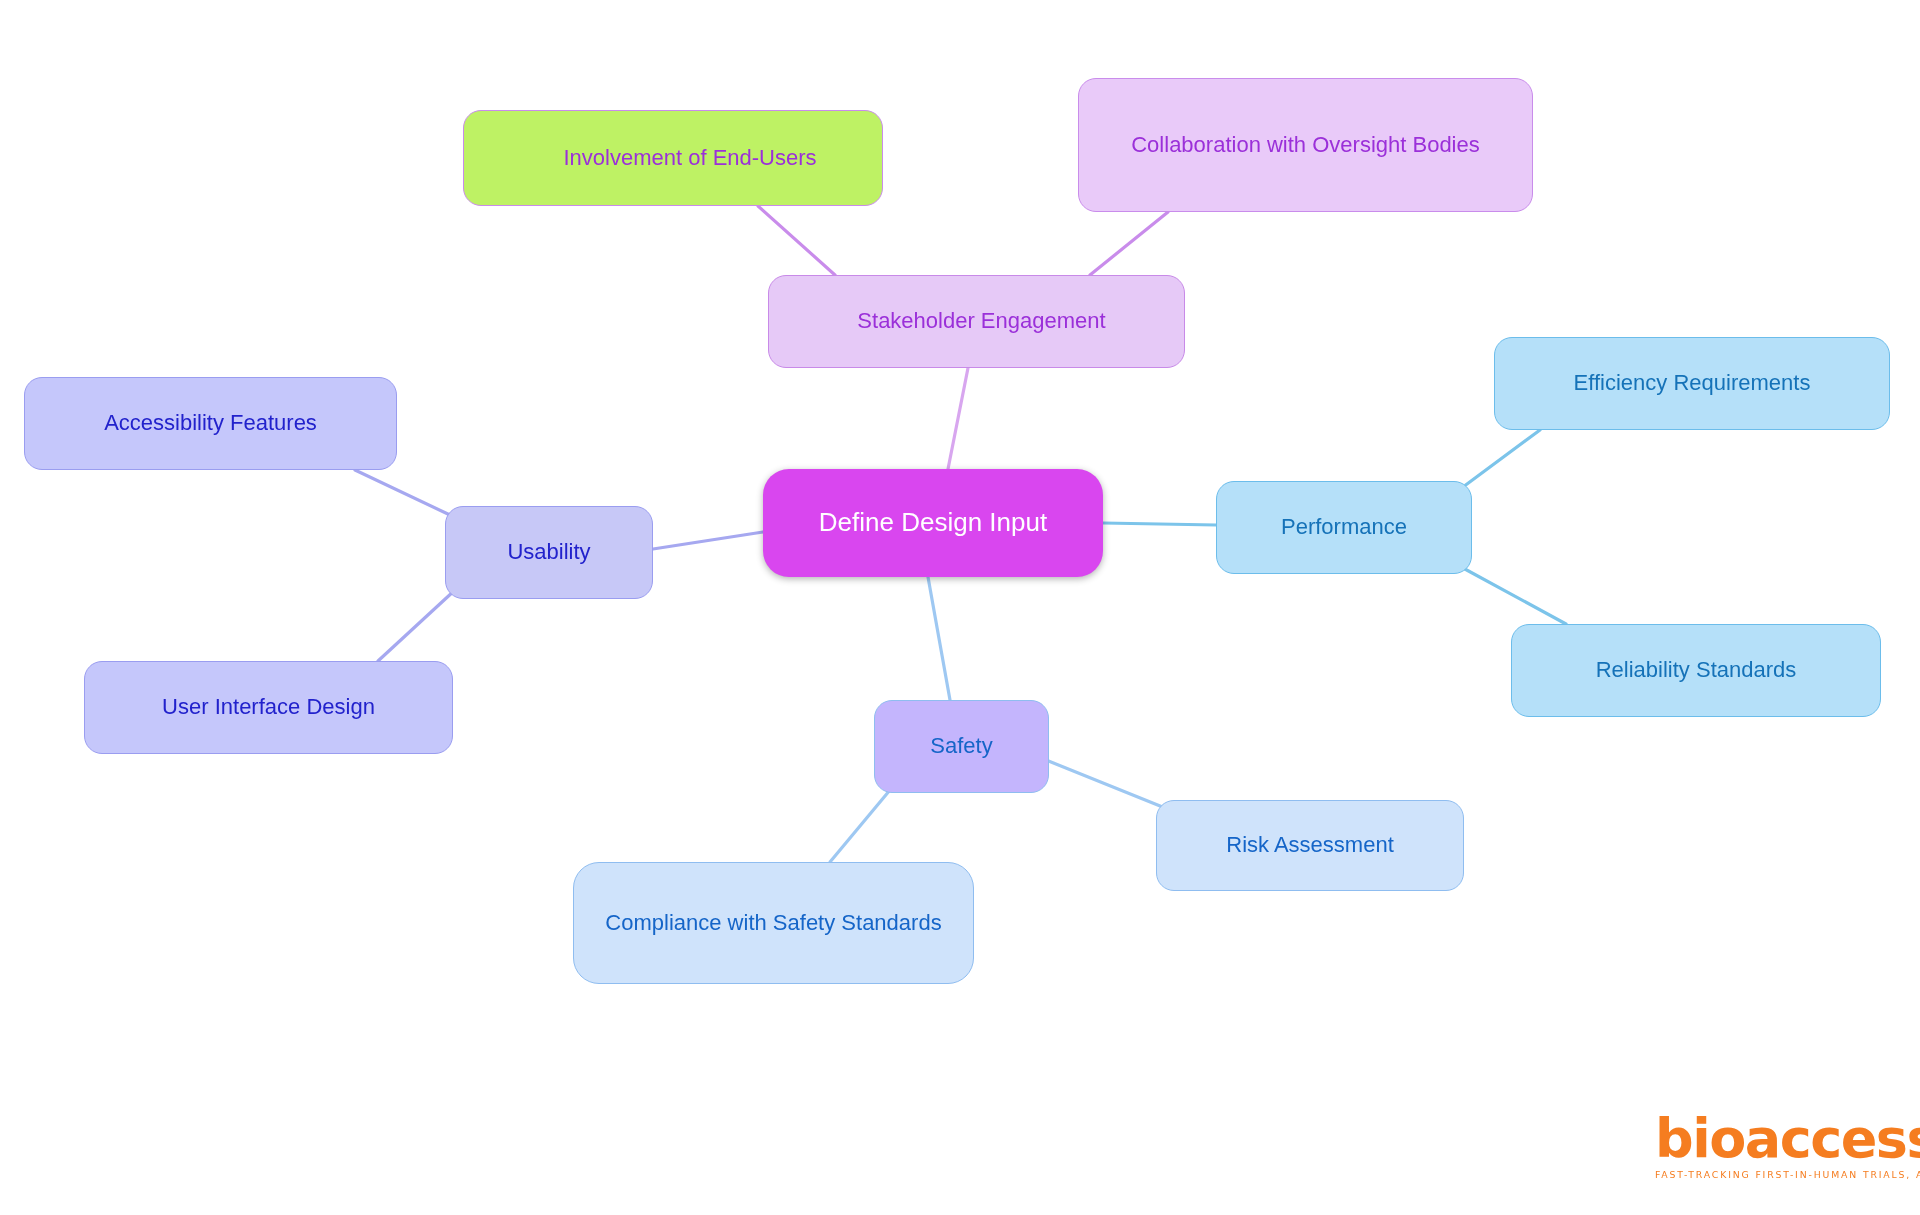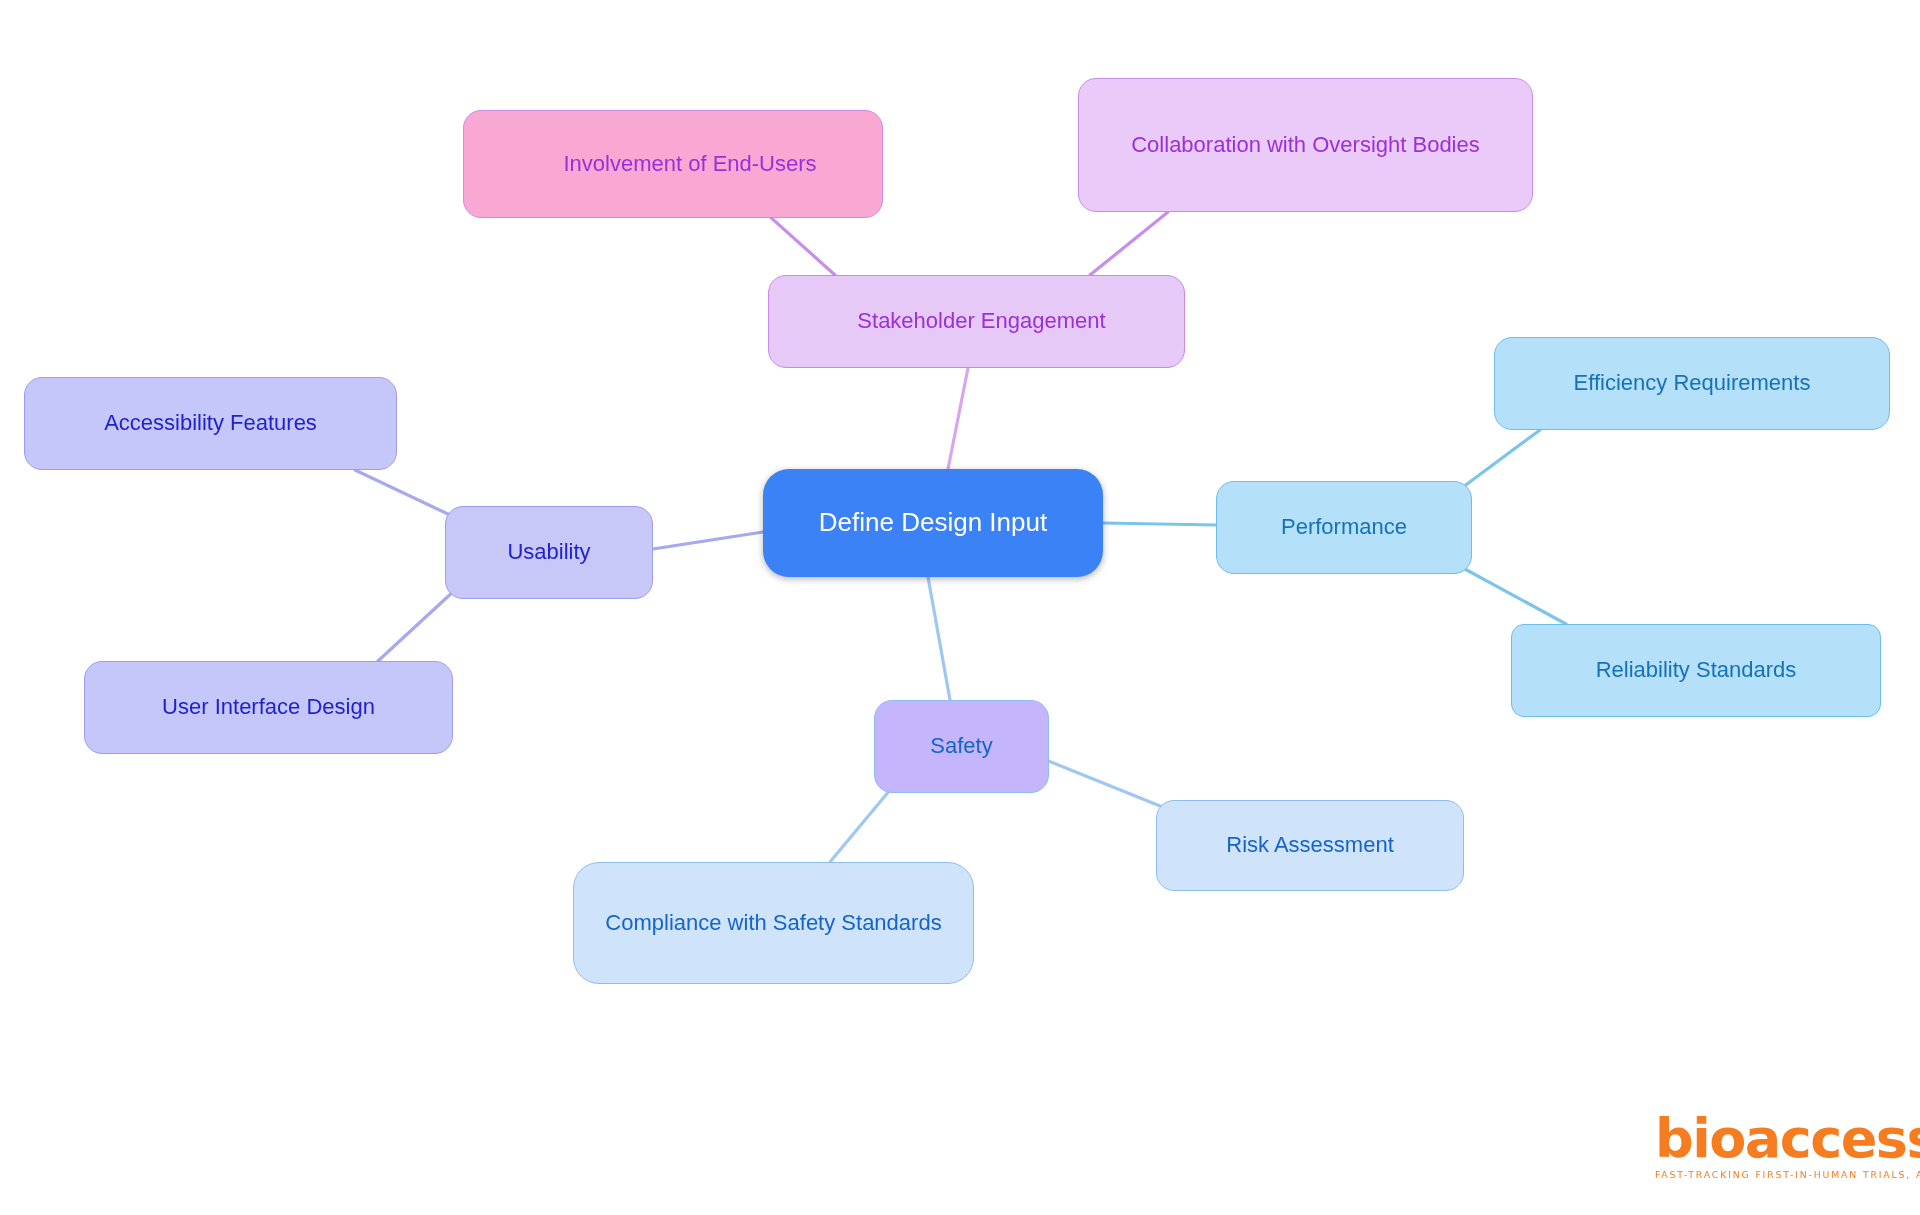--- a/index.html
+++ b/index.html
@@ -84,30 +84,30 @@
       <path d="M 1090,275 L 1168,212" stroke="#c98ceb" stroke-width="3.2" stroke-linecap="round" fill="none"></path>
       <path d="M 450,515 L 355,470" stroke="#a6a8f0" stroke-width="3.2" stroke-linecap="round" fill="none"></path>
       <path d="M 455,590 L 378,661" stroke="#a6a8f0" stroke-width="3.2" stroke-linecap="round" fill="none"></path>
       <path d="M 1463,487 L 1540,430" stroke="#7cc4ea" stroke-width="3.2" stroke-linecap="round" fill="none"></path>
       <path d="M 1463,568 L 1566,624" stroke="#7cc4ea" stroke-width="3.2" stroke-linecap="round" fill="none"></path>
       <path d="M 890,790 L 830,862" stroke="#9ec8f2" stroke-width="3.2" stroke-linecap="round" fill="none"></path>
       <path d="M 1046,760 L 1175,812" stroke="#9ec8f2" stroke-width="3.2" stroke-linecap="round" fill="none"></path>
     </svg>
 
   <div id="node-layer">
-      <div class="node root" style="left: 763px; top: 469px; width: 340px; height: 108px; font-size: 26px; color: rgb(255, 255, 255); background: #3b82f6; border: none;"><span>Define Design Input</span></div>
+      <div class="node root" style="left: 763px; top: 469px; width: 340px; height: 108px; font-size: 26px; color: rgb(255, 255, 255); background: #d946ef; border: none;"><span>Define Design Input</span></div>
       <div class="node branch" style="left: 768px; top: 275px; width: 417px; height: 93px; font-size: 22px; color: rgb(155, 48, 217); background: rgb(230, 201, 247); border-color: rgb(200, 138, 232); padding-left: 24px;"><span>Stakeholder Engagement</span></div>
-      <div class="node leaf" style="left: 463px; top: 110px; width: 420px; height: 108px; font-size: 22px; color: rgb(155, 48, 217); background: #f9a8d4; border-color: rgb(201, 140, 235); padding-left: 48px;"><span>Involvement of End-Users</span></div>
+      <div class="node leaf" style="left: 463px; top: 110px; width: 420px; height: 96px; font-size: 22px; color: rgb(155, 48, 217); background: #bef264; border-color: rgb(201, 140, 235); padding-left: 48px;"><span>Involvement of End-Users</span></div>
       <div class="node leaf" style="left: 1078px; top: 78px; width: 455px; height: 134px; font-size: 22px; color: rgb(155, 48, 217); background: rgb(233, 202, 249); border-color: rgb(201, 140, 235);"><span>Collaboration with Oversight Bodies</span></div>
       <div class="node branch" style="left: 445px; top: 506px; width: 208px; height: 93px; font-size: 22px; color: rgb(34, 34, 204); background: rgb(199, 200, 247); border-color: rgb(154, 157, 240);"><span>Usability</span></div>
       <div class="node leaf" style="left: 24px; top: 377px; width: 373px; height: 93px; font-size: 22px; color: rgb(34, 34, 204); background: rgb(197, 199, 251); border-color: rgb(154, 157, 240);"><span>Accessibility Features</span></div>
       <div class="node leaf" style="left: 84px; top: 661px; width: 369px; height: 93px; font-size: 22px; color: rgb(34, 34, 204); background: rgb(197, 199, 251); border-color: rgb(154, 157, 240);"><span>User Interface Design</span></div>
       <div class="node branch" style="left: 1216px; top: 481px; width: 256px; height: 93px; font-size: 22px; color: rgb(21, 114, 184); background: rgb(181, 224, 249); border-color: rgb(108, 189, 235);"><span>Performance</span></div>
       <div class="node leaf" style="left: 1494px; top: 337px; width: 396px; height: 93px; font-size: 22px; color: rgb(21, 114, 184); background: rgb(181, 224, 249); border-color: rgb(108, 189, 235);"><span>Efficiency Requirements</span></div>
-      <div class="node leaf" style="left: 1511px; top: 624px; width: 370px; height: 93px; font-size: 22px; color: rgb(21, 114, 184); background: rgb(181, 224, 249); border-color: rgb(108, 189, 235); border-radius: 13px;"><span>Reliability Standards</span></div>
+      <div class="node leaf" style="left: 1511px; top: 624px; width: 370px; height: 93px; font-size: 22px; color: rgb(21, 114, 184); background: rgb(181, 224, 249); border-color: rgb(108, 189, 235);"><span>Reliability Standards</span></div>
       <div class="node branch" style="left: 874px; top: 700px; width: 175px; height: 93px; font-size: 22px; color: rgb(21, 101, 200); background: #c4b5fd; border-color: rgb(143, 189, 240);"><span>Safety</span></div>
       <div class="node leaf" style="left: 573px; top: 862px; width: 401px; height: 122px; font-size: 22px; color: rgb(21, 101, 200); background: rgb(207, 227, 251); border-color: rgb(143, 189, 240); border-radius: 26px;"><span>Compliance with Safety Standards</span></div>
       <div class="node leaf" style="left: 1156px; top: 800px; width: 308px; height: 91px; font-size: 22px; color: rgb(21, 101, 200); background: rgb(207, 227, 251); border-color: rgb(143, 189, 240);"><span>Risk Assessment</span></div>
     </div>
 
   <div class="logo" style="left:1655px; top:1112px;">
     <div class="logo-word">
       <span>bioaccess</span>
     </div>
     <div class="logo-tag">FAST-TRACKING FIRST-IN-HUMAN TRIALS, ANYWHERE</div>

